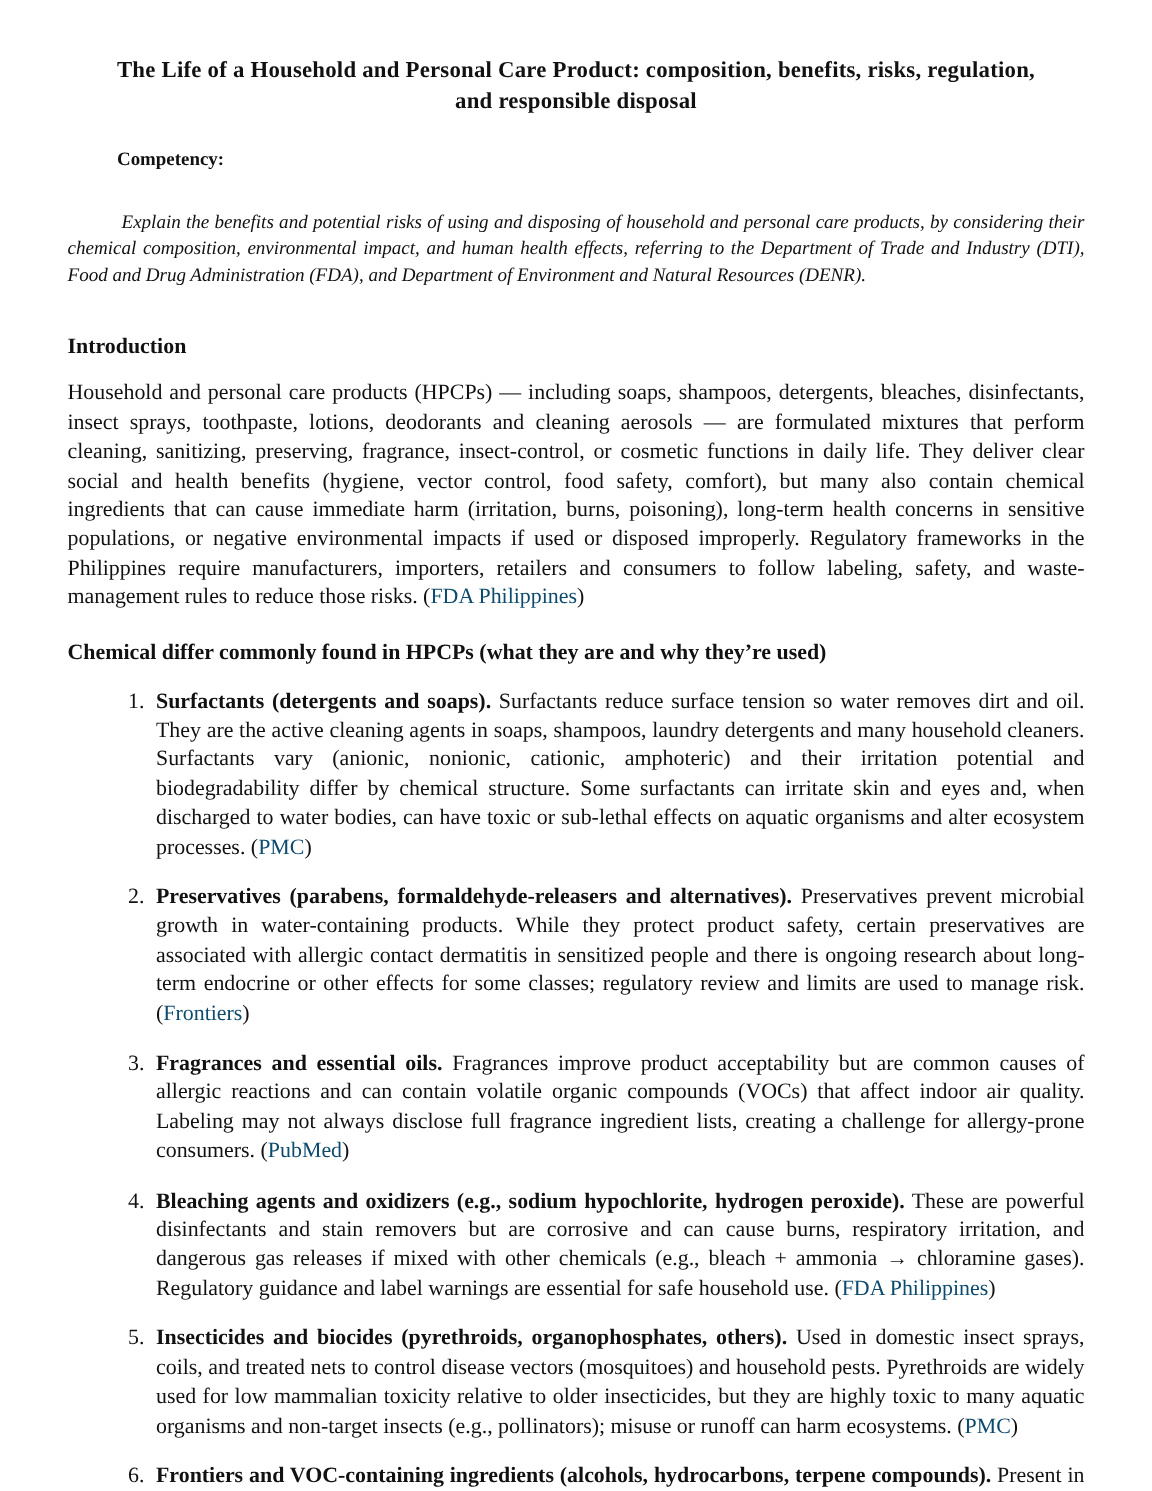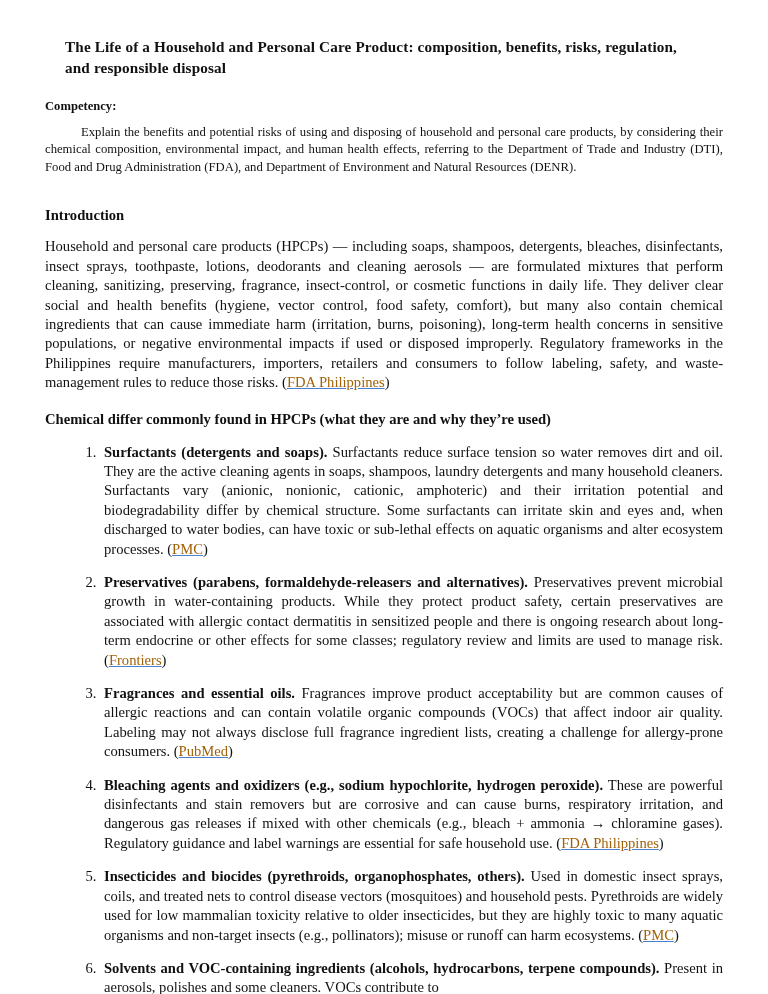--- a/index.html
+++ b/index.html
@@ -22,37 +22,40 @@
     height: 994px;
     padding: 30px 45px 0 45px;
     background: #ffffff;
     position: relative;
   }
 
   
   .doc-title {
     font-size: 15.2px;
     font-weight: bold;
+    text-align: center;
     line-height: 21px;
     margin: 6px 20px 0 20px;
     letter-spacing: 0.15px;
   }
 
   
   .competency-label {
     font-size: 12.6px;
     font-weight: bold;
     margin-top: 20px;
     line-height: 16px;
+    margin-left: 33px;
   }
   .competency-body {
     font-size: 12.7px;
+    font-style: italic;
     text-align: justify;
     line-height: 17.4px;
-    margin-top: 10px;
+    margin-top: 26px;
     text-indent: 36px;
   }
 
   
   .section-heading {
     font-size: 14.6px;
     font-weight: bold;
     line-height: 19px;
     margin-top: 30px;
   }
@@ -84,22 +87,21 @@
     margin-left: 12px;
   }
   ol.chem-list > li::marker {
     font-weight: normal;
   }
   .li-term {
     font-weight: bold;
   }
 
   a.ref-link, .ref-link {
-    color: #a16207;
-    text-decoration: underline;
+    color: #0c4a6e;
     text-decoration-color: #4a7fd4;
     cursor: pointer;
   }
 </style>
 </head>
 <body>
 
 <div class="page">
 
   <h1 class="doc-title">The Life of a Household and Personal Care Product: composition, benefits, risks, regulation, and responsible disposal</h1>
@@ -118,16 +120,16 @@
     <li><span class="li-term">Surfactants (detergents and soaps).</span><span> Surfactants reduce surface tension so water removes dirt and oil. They are the active cleaning agents in soaps, shampoos, laundry detergents and many household cleaners. Surfactants vary (anionic, nonionic, cationic, amphoteric) and their irritation potential and biodegradability differ by chemical structure. Some surfactants can irritate skin and eyes and, when discharged to water bodies, can have toxic or sub-lethal effects on aquatic organisms and alter ecosystem processes. (</span><span class="ref-link">PMC</span><span>)</span></li>
 
     <li><span class="li-term">Preservatives (parabens, formaldehyde-releasers and alternatives).</span><span> Preservatives prevent microbial growth in water-containing products. While they protect product safety, certain preservatives are associated with allergic contact dermatitis in sensitized people and there is ongoing research about long-term endocrine or other effects for some classes; regulatory review and limits are used to manage risk. (</span><span class="ref-link">Frontiers</span><span>)</span></li>
 
     <li><span class="li-term">Fragrances and essential oils.</span><span> Fragrances improve product acceptability but are common causes of allergic reactions and can contain volatile organic compounds (VOCs) that affect indoor air quality. Labeling may not always disclose full fragrance ingredient lists, creating a challenge for allergy-prone consumers. (</span><span class="ref-link">PubMed</span><span>)</span></li>
 
     <li><span class="li-term">Bleaching agents and oxidizers (e.g., sodium hypochlorite, hydrogen peroxide).</span><span> These are powerful disinfectants and stain removers but are corrosive and can cause burns, respiratory irritation, and dangerous gas releases if mixed with other chemicals (e.g., bleach + ammonia → chloramine gases). Regulatory guidance and label warnings are essential for safe household use. (</span><span class="ref-link">FDA Philippines</span><span>)</span></li>
 
     <li><span class="li-term">Insecticides and biocides (pyrethroids, organophosphates, others).</span><span> Used in domestic insect sprays, coils, and treated nets to control disease vectors (mosquitoes) and household pests. Pyrethroids are widely used for low mammalian toxicity relative to older insecticides, but they are highly toxic to many aquatic organisms and non-target insects (e.g., pollinators); misuse or runoff can harm ecosystems. (</span><span class="ref-link">PMC</span><span>)</span></li>
 
-    <li><span class="li-term">Solvents and VOC-containing ingredients (alcohols, hydrocarbons, terpene compounds).</span><span> Present in aerosols, polishes and some cleaners. VOCs contribute to</span></li>
+    <li><span class="li-term">Frontiers and VOC-containing ingredients (alcohols, hydrocarbons, terpene compounds).</span><span> Present in aerosols, polishes and some cleaners. VOCs contribute to</span></li>
   </ol>
 
 </div>
 
 </body></html>

